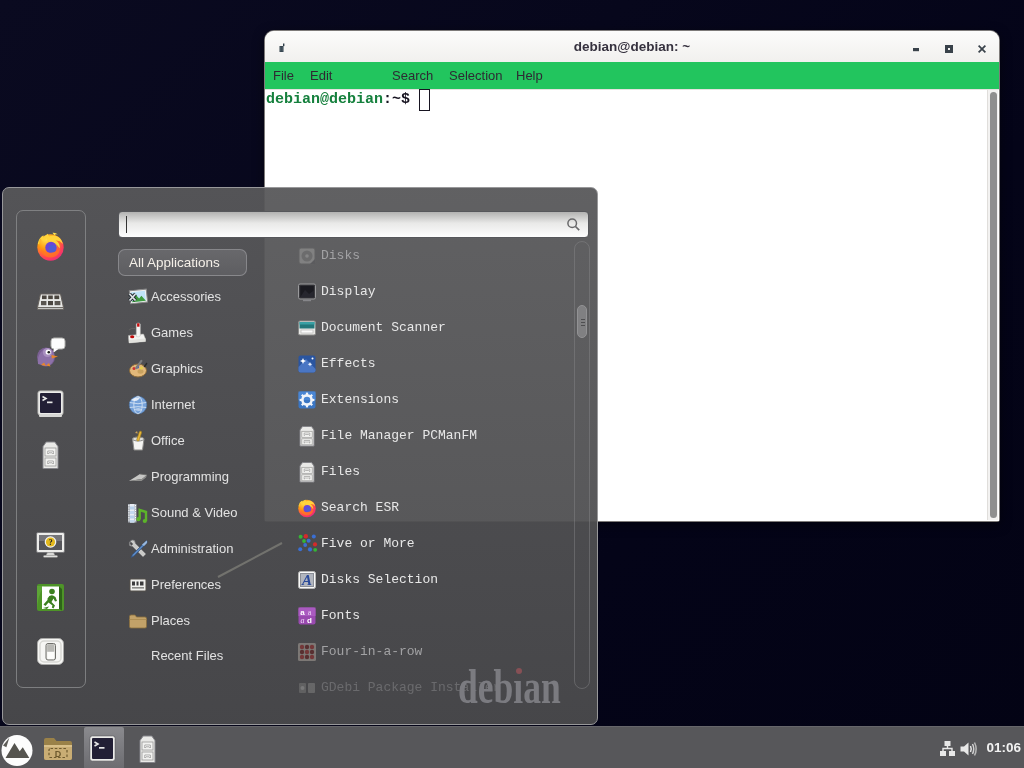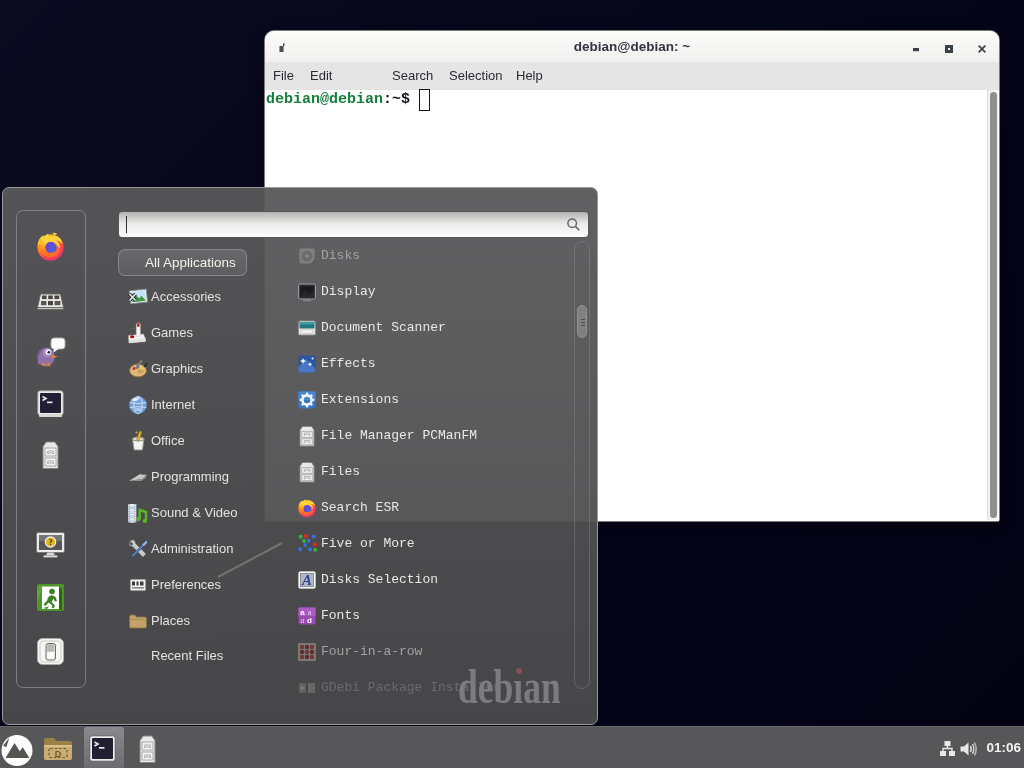--- a/index.html
+++ b/index.html
@@ -13,21 +13,21 @@
   #wmdot { position:absolute; left:513px; top:480px; width:6px; height:6px; border-radius:50%; background:#875055; }
 
   
   #term { position:absolute; left:265px; top:31px; width:734px; height:490px;
     border-radius:9px 9px 2px 2px; background:#fff; box-shadow:0 0 0 1px rgba(148,144,140,.85), 0 3px 12px rgba(0,0,0,.55); }
   #titlebar { position:absolute; left:0; top:0; width:100%; height:31px;
     background:linear-gradient(#fcfcfb,#f1f0ee); border-radius:9px 9px 0 0; }
   #title { position:absolute; width:100%; text-align:center; top:8px; font-size:13.5px;
     font-weight:bold; color:#36323f; }
   #menubar { position:absolute; left:0; top:31px; width:100%; height:27px;
-    background:#e5e5e5; font-size:13px; color:#2e2a33; }
+    background:#22c55e; font-size:13px; color:#2e2a33; }
   .mitem { position:absolute; top:6px; }
   #termbody { position:absolute; left:0; top:58px; width:100%; height:432px; background:#fff;
     border-top:1px solid #e5e2df;
     font-family:"Liberation Mono", monospace; font-size:15px; font-weight:bold; }
   #prompt { position:absolute; left:1px; top:1px; white-space:pre; color:#171421; }
   #prompt .g { color:#15803d; }
   #cursor { position:absolute; left:154px; top:58px; width:10.5px; height:21.5px;
     border:1.5px solid #171421; background:#fff; }
   #tscroll { position:absolute; right:1px; top:59px; width:11px; height:430px; background:#f3f2f1;
     border-left:1px solid #e0dedb; }
@@ -42,21 +42,21 @@
     background:linear-gradient(#b2b2b1,#e9e9e8 45%, #fdfdfd); border:1px solid #56575b;
     border-radius:4px; }
   #caret { position:absolute; left:7px; top:4px; width:1px; height:17px; background:#333; }
   #sglass { position:absolute; right:7px; top:5px; }
   #favbox { position:absolute; left:13px; top:22px; width:70px; height:478px;
     border:1px solid rgba(135,136,138,.85); border-radius:7px; }
   .fav { position:absolute; left:31px; }
   #allapps { position:absolute; left:115px; top:61px; width:129px; height:27px;
     background:linear-gradient(rgba(122,122,126,.55),rgba(104,104,108,.55));
     border:1px solid rgba(148,148,152,.75); border-radius:7px;
-    color:#f5f0e8; font-size:13.5px; line-height:25px; padding-left:26px; }
+    color:#f5f0e8; font-size:13.5px; line-height:25px; padding-left:10px; }
   .cat { position:absolute; left:124px; width:160px; height:22px; font-size:13px; color:#e2e2e2; }
   .cat .ci { position:absolute; left:0; top:0; width:22px; height:22px; }
   .cat .ct { position:absolute; left:24px; top:3px; white-space:nowrap; }
   .app { position:absolute; left:293px; width:290px; height:22px; font-size:13px; color:#e8e8e8; }
   .app .ai { position:absolute; left:0; top:0; width:22px; height:22px; }
   .app .at { position:absolute; left:25px; top:3px; white-space:nowrap;font-family:Liberation Mono, monospace; }
   .dim  { color:#a2a2a4; }
   #strack { position:absolute; left:571px; top:53px; width:16px; height:448px;
     border:1px solid rgba(140,140,142,.42); border-radius:8px; }
   #sthumb { position:absolute; left:2px; top:63px; width:10px; height:33px; background:#808082;

